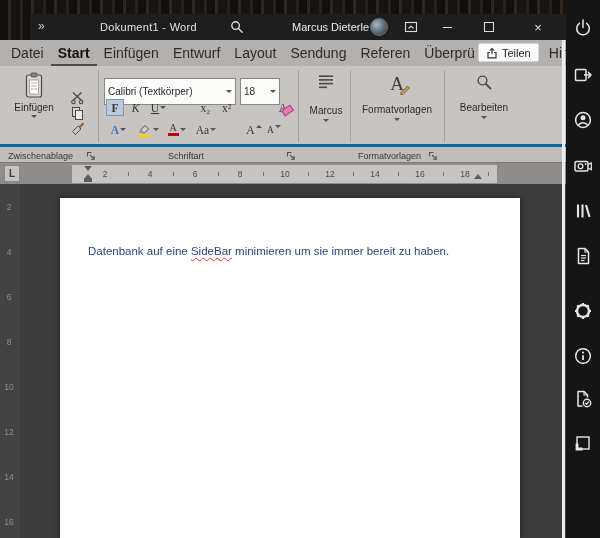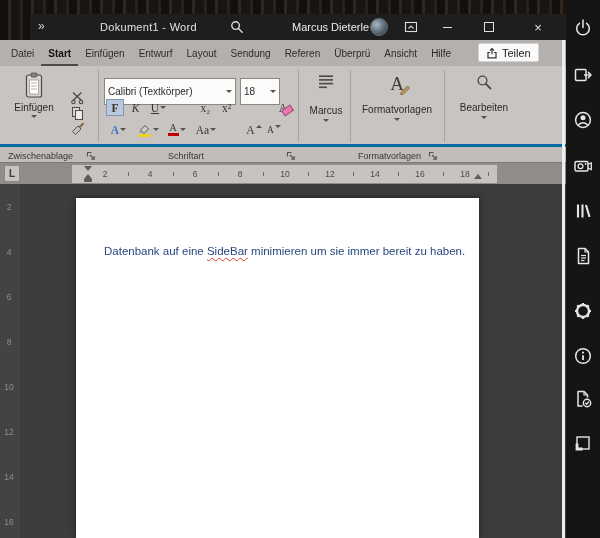--- a/index.html
+++ b/index.html
@@ -22,21 +22,21 @@
   .tb-avatar{position:absolute;left:340px;top:4px;width:18px;height:18px;border-radius:50%;
              background:radial-gradient(circle at 35% 35%, #a9b7c6, #53626f 60%, #2b3540);border:1px solid #6d6d6d;box-sizing:border-box;}
   .tb-ribbonopts{position:absolute;left:374px;top:6px;width:14px;height:14px;}
   .wc{position:absolute;top:0;height:26px;width:42px;display:flex;align-items:center;justify-content:center;color:#e0e0e0;}
   .wc-min{left:396px;} .wc-max{left:438px;} .wc-close{left:480px;width:56px;font-size:13px;}
   .minbar{width:9px;height:1px;background:#e0e0e0;}
   .maxbox{width:8px;height:8px;border:1px solid #e0e0e0;}
 
   
   .tabrow{position:absolute;left:0;top:26px;width:566px;height:26px;background:#b3b0ad;display:flex;align-items:stretch;padding-left:4px;box-sizing:border-box;}
-  .tab{padding:0 7px;font-size:10px;color:#2e2b28;display:flex;align-items:center;white-space:nowrap;cursor:default;}
+  .tab{padding:0 7px;font-size:14px;color:#2e2b28;display:flex;align-items:center;white-space:nowrap;cursor:default;}
   .tab.active{font-weight:bold;color:#141414;box-shadow:inset 0 -2px 0 #4d4a47;}
   .share-btn{position:absolute;left:478px;top:3px;height:19px;background:#fafafa;border:1px solid #d6d3d0;border-radius:2px;
              display:flex;align-items:center;gap:4px;padding:0 7px;font-size:11px;color:#222;box-sizing:border-box;}
 
   
   .ribbon{position:absolute;left:0;top:52px;width:566px;height:96px;background:#c7c4c1;}
   .vsep{position:absolute;top:4px;height:72px;width:1px;background:#a5a29f;}
   .big-btn{position:absolute;display:flex;flex-direction:column;align-items:center;color:#2e2a26;font-size:10px;cursor:default;}
   .smallbtn{position:absolute;width:26px;height:15px;display:flex;align-items:center;justify-content:center;cursor:default;}
   .combo{position:absolute;height:27px;background:#fbfbfa;border:1px solid #8a8785;display:flex;align-items:center;
@@ -65,21 +65,21 @@
   .htick{position:absolute;top:9px;width:1px;height:4px;background:#6f6c69;}
   .tri{position:absolute;width:0;height:0;border-left:4px solid transparent;border-right:4px solid transparent;}
   .tri-down{border-top:5px solid #5f5c59;}
   .tri-up{border-bottom:5px solid #5f5c59;}
   .ind-box{position:absolute;width:8px;height:3px;background:#5f5c59;}
 
   
   .docarea{position:absolute;left:0;top:170px;width:566px;height:354px;background:#3c3c3c;}
   .vruler{position:absolute;left:0;top:0;width:20px;height:354px;background:#434343;}
   .vnum{position:absolute;left:0;width:18px;text-align:center;font-size:8.5px;color:#8e8e8e;}
-  .page{position:absolute;left:76px;top:14px;width:403px;height:340px;background:#ffffff;box-shadow:0 0 6px rgba(0,0,0,.5);}
+  .page{position:absolute;left:60px;top:14px;width:460px;height:340px;background:#ffffff;box-shadow:0 0 6px rgba(0,0,0,.5);}
   .doc-par{position:absolute;left:28px;top:46px;width:390px;margin:0;font-size:11.5px;line-height:14px;color:#27477f;}
   .misspelled{text-decoration-line:underline;text-decoration-style:wavy;text-decoration-color:#e0392e;text-decoration-thickness:1px;text-underline-offset:2px;}
 
   .win-edge{position:absolute;left:562px;top:26px;width:3px;height:498px;background:#ededed;}
 
   
   .dock{position:absolute;left:566px;top:0;width:34px;height:538px;background:#151515;}
   .dock-btn{position:absolute;left:7px;width:20px;height:20px;cursor:default;}
 
   svg{display:block;}

